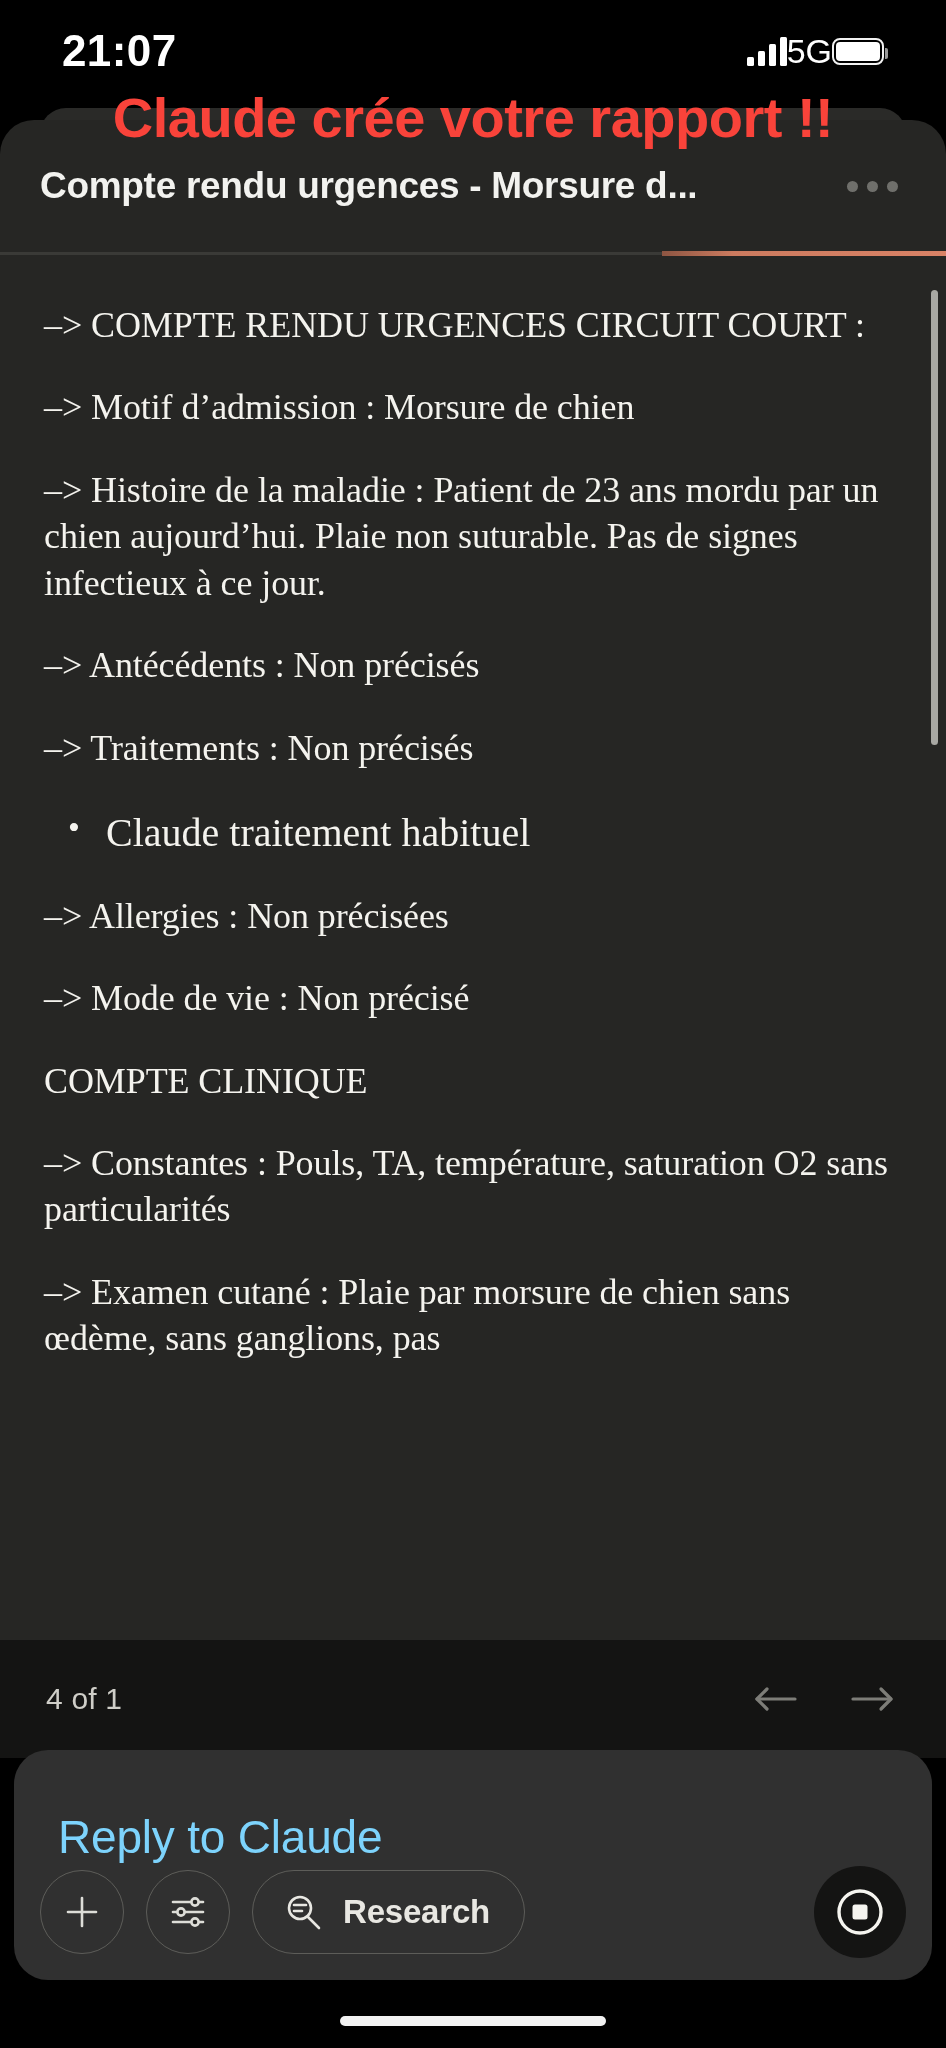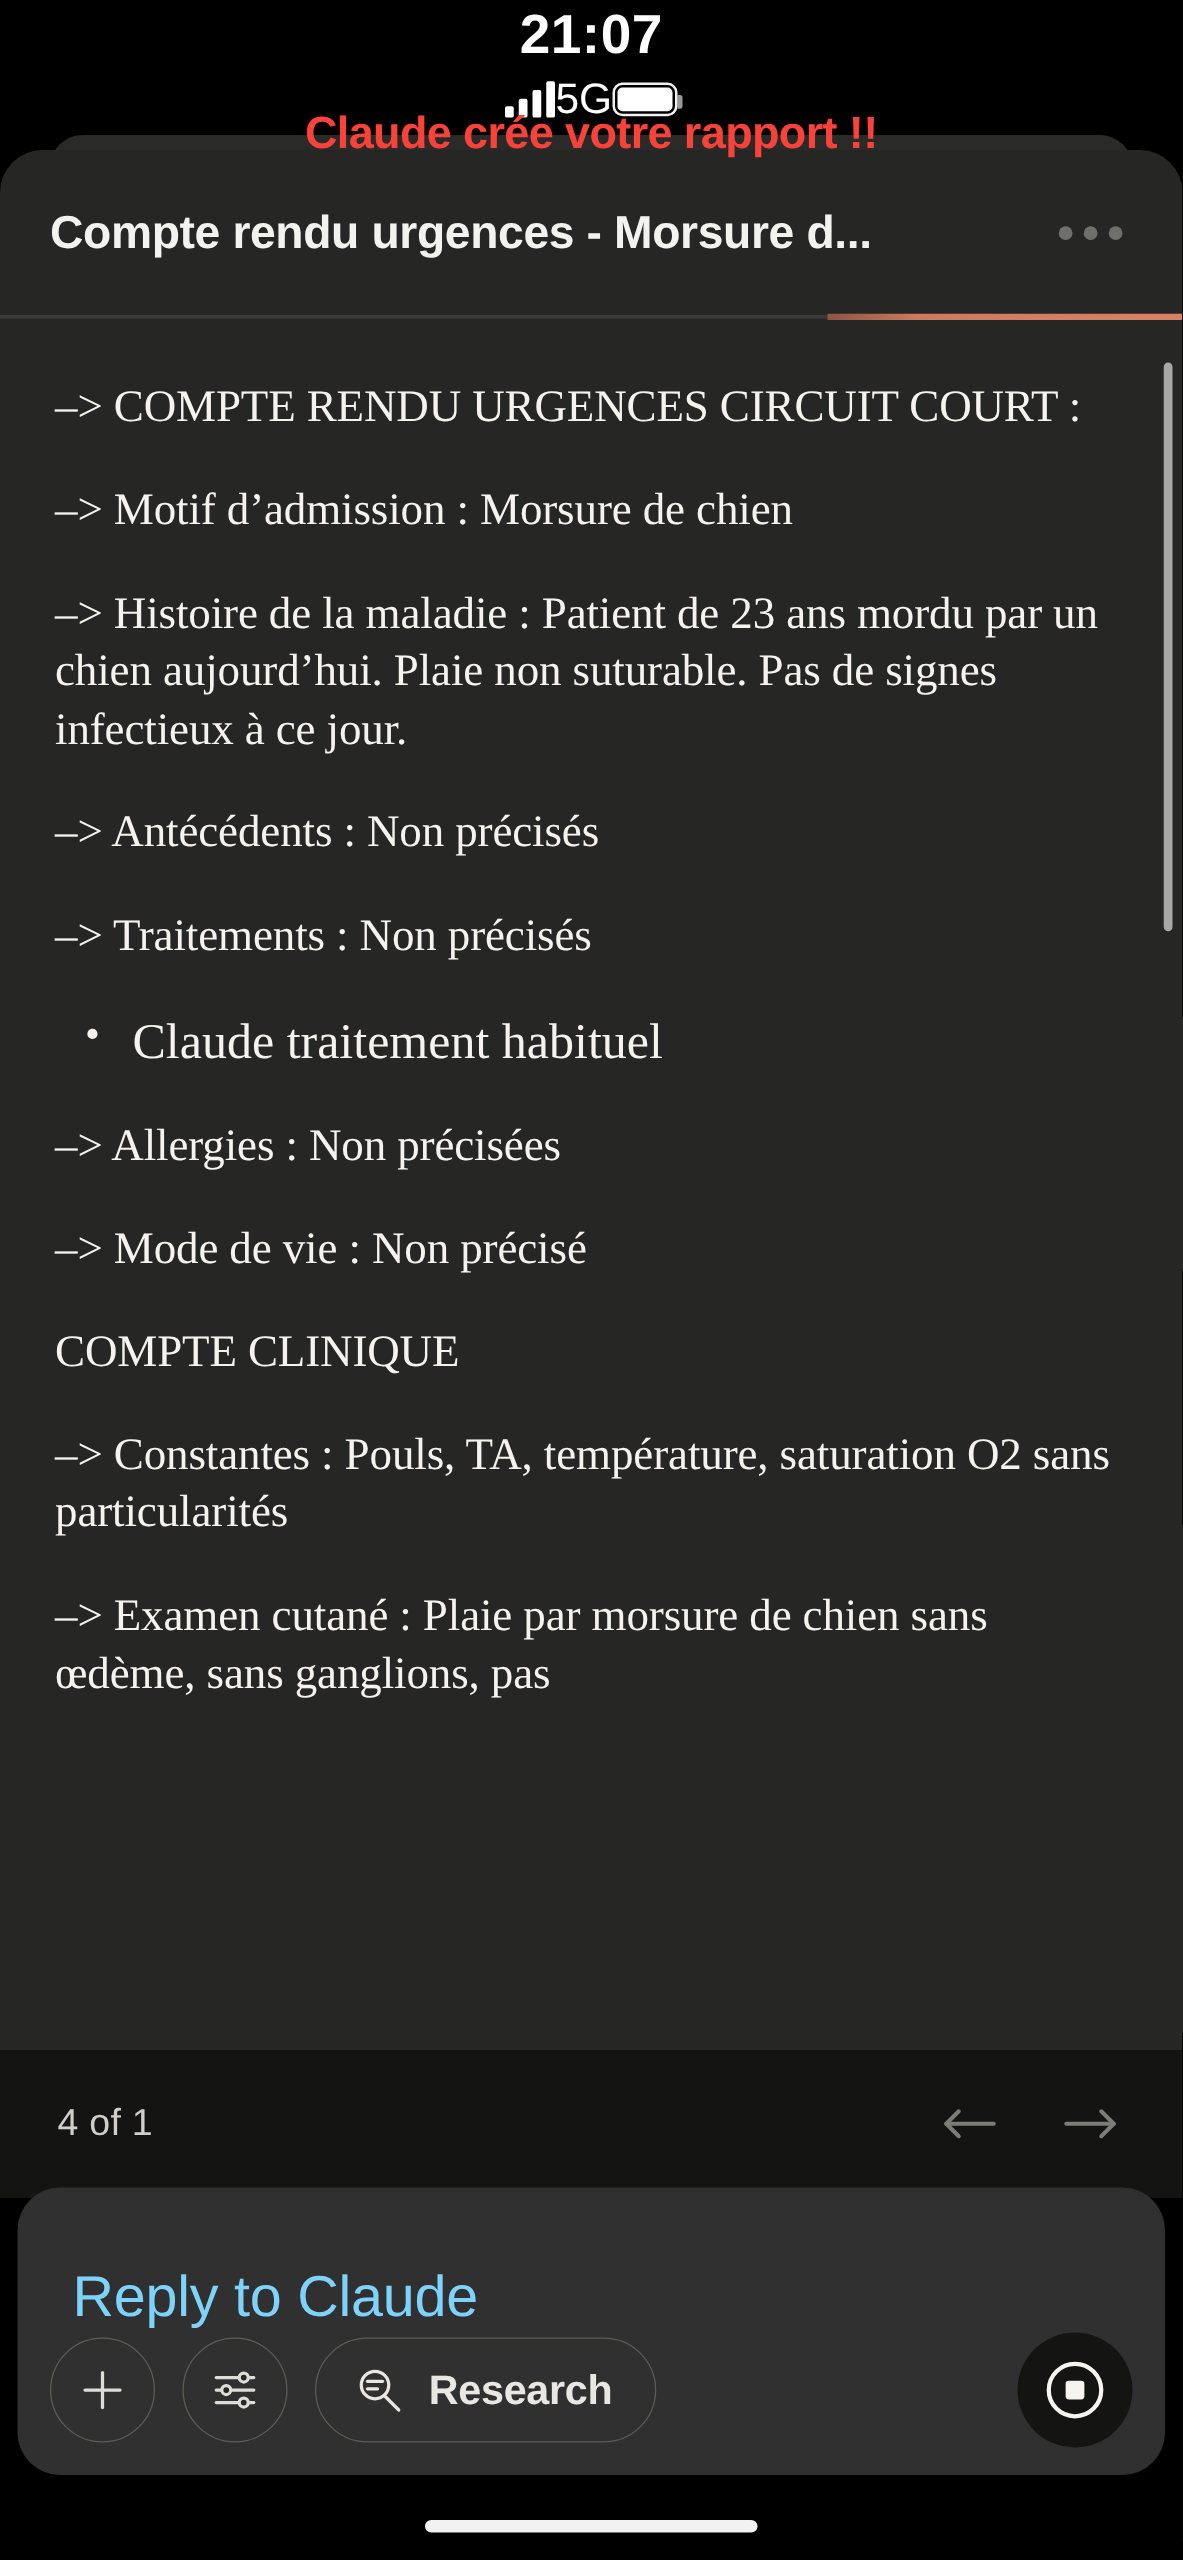--- a/index.html
+++ b/index.html
@@ -15,21 +15,20 @@
     background:#000;
     overflow:hidden;
   }
 
   
   .statusbar {
     position:absolute; top:0; left:0; right:0; height:96px;
     display:flex; align-items:center; justify-content:space-between;
     padding:0 62px;
     color:#fff;
-    flex-direction:column;
   }
   .clock {
     font-size:44px; font-weight:700; letter-spacing:0.4px;
     color:#fff; line-height:1;
     margin-top:6px;
   }
   .status-right { display:flex; align-items:center; margin-top:6px; }
   .bars { display:flex; align-items:flex-end; gap:4px; height:30px; }
   .bars i { display:block; width:7px; background:#fff; border-radius:1.5px; }
   .bars i:nth-child(1){ height:9px; }
@@ -180,21 +179,21 @@
   
   .home-indicator {
     position:absolute; bottom:22px; left:50%; transform:translateX(-50%);
     width:266px; height:10px; border-radius:6px; background:#f2f2f2;
   }
 
   
   .banner {
     position:absolute; top:85px; left:0; right:0;
     text-align:center;
-    font-size:36px; font-weight:700;
+    font-size:56px; font-weight:700;
     color:#f9433a;
     letter-spacing:-0.5px;
     pointer-events:none;
   }
 </style>
 </head>
 <body>
 
 <div id="phone">
 

